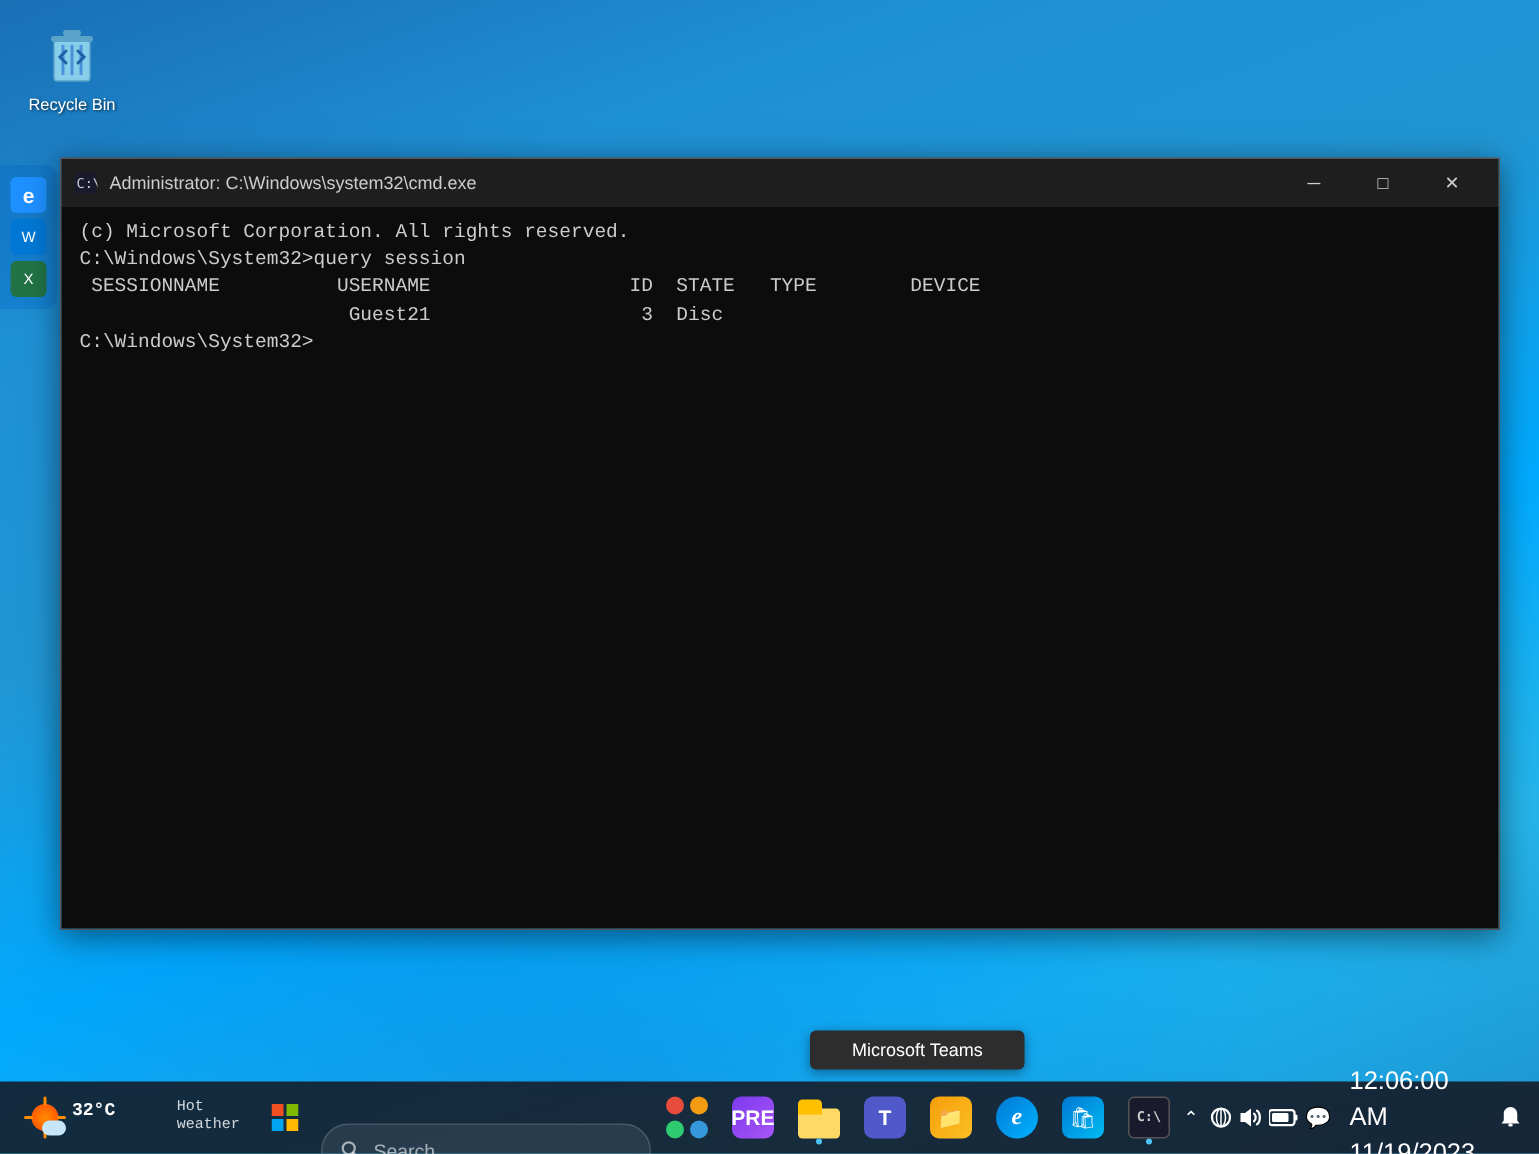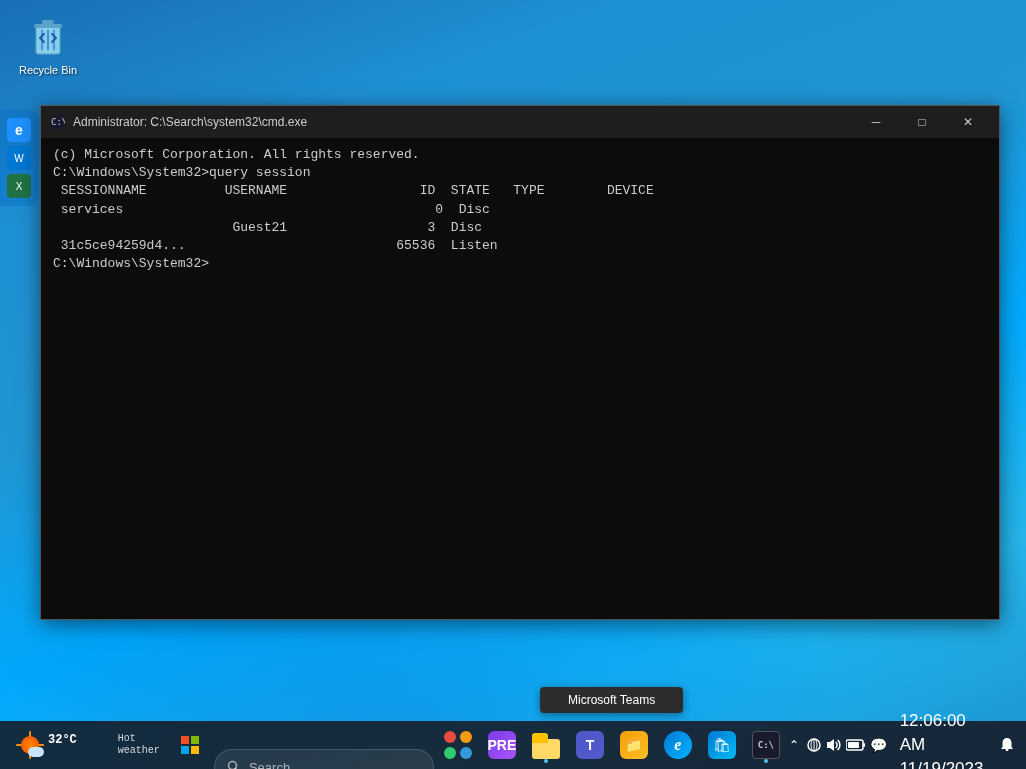--- a/index.html
+++ b/index.html
@@ -327,35 +327,33 @@
   </div>
 
   <div class="cmd-window">
     <div class="cmd-titlebar">
 
       <svg class="cmd-titlebar-icon" viewBox="0 0 16 16">
         <rect width="16" height="16" fill="#1e1e1e"></rect>
         <rect x="1" y="1" width="14" height="14" fill="#1a1a2e" rx="1"></rect>
         <text x="2" y="11" font-size="9" fill="#cccccc" font-family="monospace">C:\</text>
       </svg>
-      <span class="cmd-titlebar-title">Administrator: C:\Search\system32\cmd.exe</span>
+      <span class="cmd-titlebar-title">Administrator: C:\Windows\system32\cmd.exe</span>
       <div class="cmd-titlebar-buttons">
         <div class="cmd-titlebar-btn">─</div>
         <div class="cmd-titlebar-btn">□</div>
         <div class="cmd-titlebar-btn close">✕</div>
       </div>
     </div>
     <div class="cmd-body">
       <div class="cmd-line">(c) Microsoft Corporation. All rights reserved.</div>
       <div class="cmd-line"></div>
       <div class="cmd-line">C:\Windows\System32&gt;query session</div>
       <div class="cmd-line"> SESSIONNAME          USERNAME                 ID  STATE   TYPE        DEVICE</div>
-      <div class="cmd-line"> services                                        0  Disc</div>
       <div class="cmd-line">                       Guest21                  3  Disc</div>
-      <div class="cmd-line"> 31c5ce94259d4...                           65536  Listen</div>
       <div class="cmd-line"></div>
       <div class="cmd-line">C:\Windows\System32&gt;</div>
     </div>
   </div>
 
   <div class="teams-tooltip">
     <span>Microsoft Teams</span>
   </div>
 
   <div class="taskbar">

